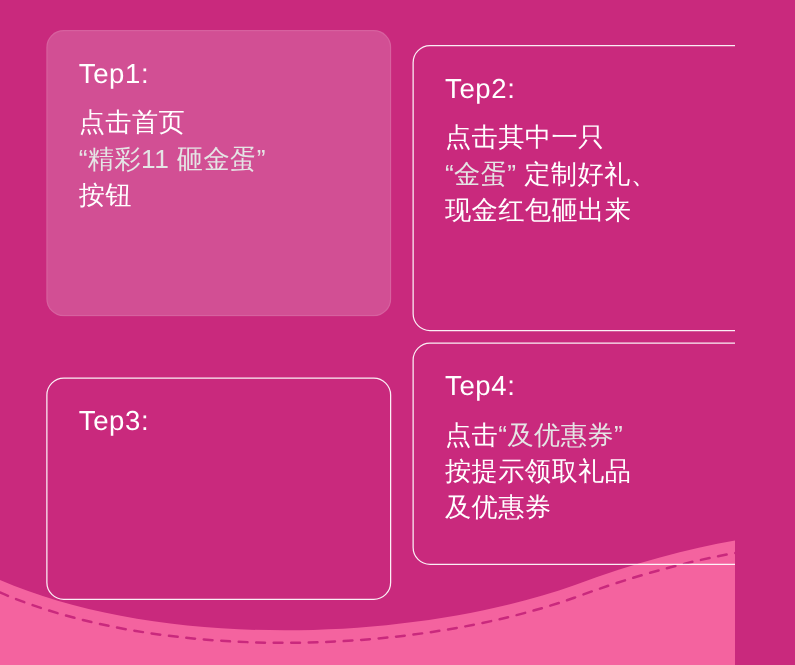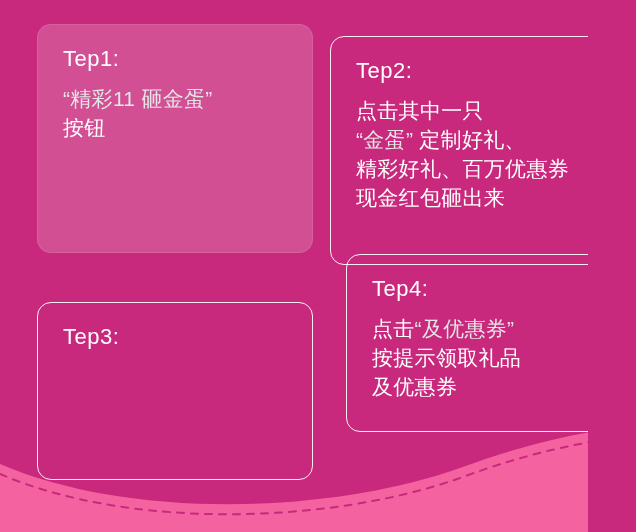--- a/index.html
+++ b/index.html
@@ -40,21 +40,21 @@
     background: transparent;
   }
   .card.filled {
     background: rgba(255,255,255,0.18);
     border: 1px solid rgba(255,255,255,0.10);
   }
   
   #card-1 { left: 37px;  top: 24px;  width: 276px; height: 229px; }
   #card-2 { left: 330px; top: 36px;  width: 276px; height: 229px; }
   #card-3 { left: 37px;  top: 266px; width: 276px; height: 178px; margin-top: 36px; }
-  #card-4 { left: 330px; top: 254px; width: 276px; height: 178px; margin-left: 16px; }
+  #card-4 { left: 330px; top: 274px; width: 276px; height: 178px; }
 
   .card-inner {
     padding: 22px 0 0 25px;
   }
   .step-title {
     font-size: 22px;
     font-weight: 300;
     color: #ffffff;
     letter-spacing: 0.5px;
     line-height: 1.1;
@@ -86,41 +86,41 @@
   <svg id="wave" viewBox="0 0 636 130" preserveAspectRatio="none">
     <path d="M0,62 C130,118 330,112 460,66 C530,40 590,28 636,24 L636,130 L0,130 Z" fill="#f4639f"></path>
     <path d="M0,72 C130,128 330,122 460,76 C530,50 590,38 636,34" fill="none" stroke="#c9297d" stroke-width="2" stroke-dasharray="7 7" stroke-linecap="round"></path>
   </svg>
 
   <div class="card filled" id="card-1">
     <div class="card-inner">
       <div class="step-title">Tep1:</div>
       <div class="lines">
         <div class="line">
+          <span class="w">点击首页</span>
+        </div>
+        <div class="line">
           <span class="hl">“精彩11  砸金蛋”</span>
         </div>
         <div class="line">
           <span class="w">按钮</span>
         </div>
       </div>
     </div>
   </div>
 
   <div class="card outlined" id="card-2">
     <div class="card-inner">
       <div class="step-title">Tep2:</div>
       <div class="lines">
         <div class="line">
           <span class="w">点击其中一只</span>
         </div>
         <div class="line">
           <span class="hl">“金蛋”</span><span class="w"> 定制好礼、</span>
-        </div>
-        <div class="line">
-          <span class="w">精彩好礼、百万优惠券</span>
         </div>
         <div class="line">
           <span class="w">现金红包砸出来</span>
         </div>
       </div>
     </div>
   </div>
 
   <div class="card outlined" id="card-3">
     <div class="card-inner">

